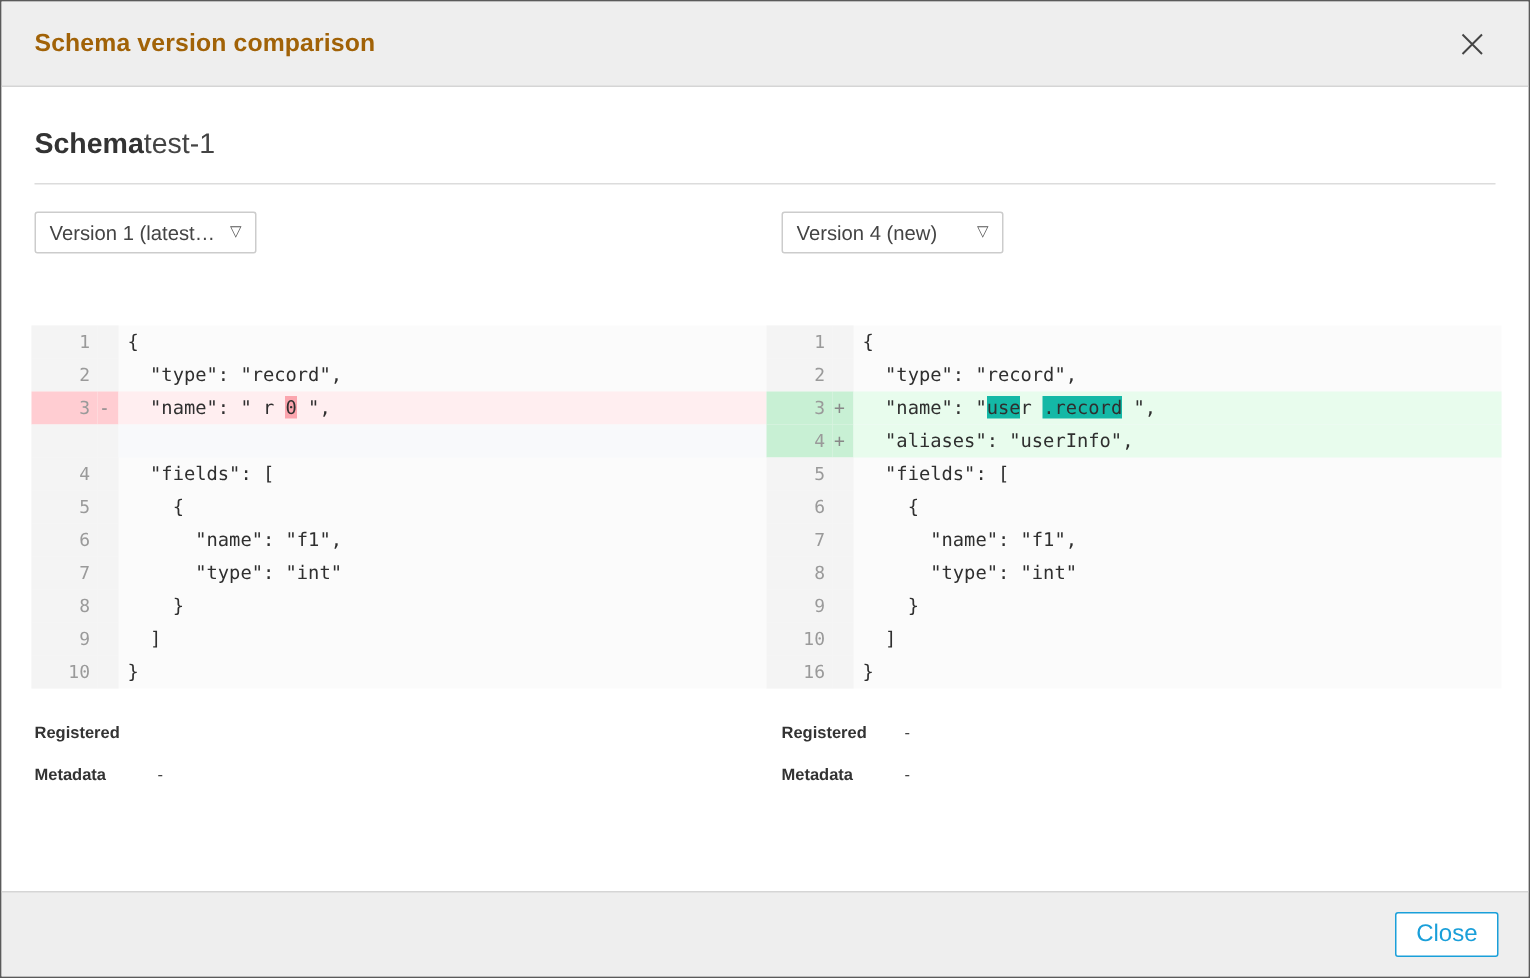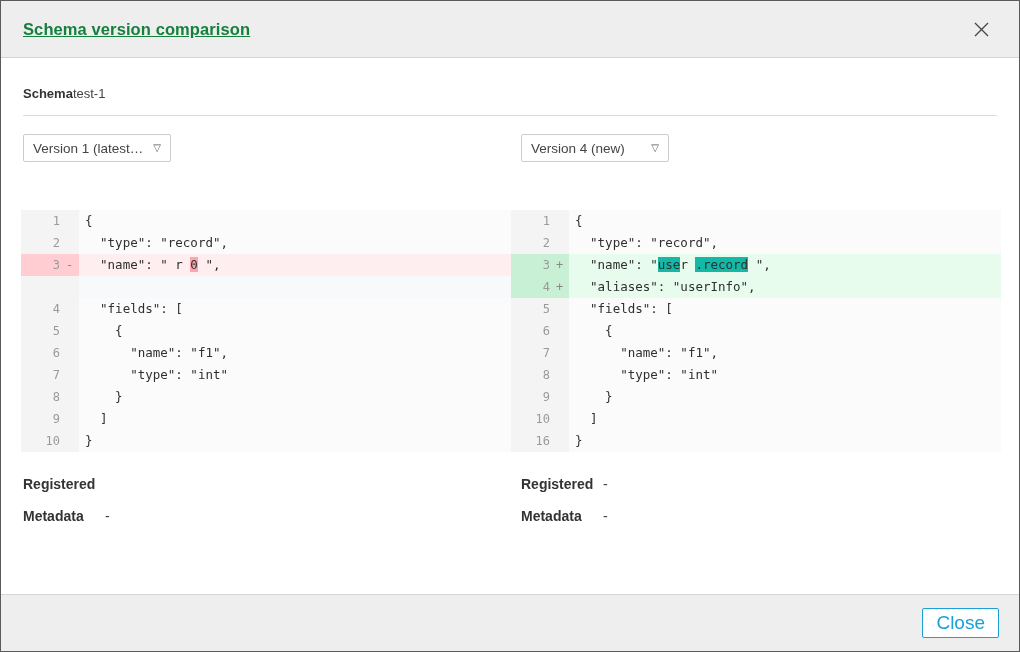--- a/index.html
+++ b/index.html
@@ -30,24 +30,23 @@
     min-height: 57px;
     background: #eeeeee;
     border-bottom: 1px solid #d5d5d5;
     display: flex;
     align-items: center;
     padding: 0 18px 0 22px;
   }
   .modal-title {
     font-size: 16.5px;
     font-weight: bold;
-    color: #15803d;
+    color: #a16207;
     letter-spacing: 0.1px;
     flex: 1;
-    text-decoration: underline;
   }
   .close-x {
     width: 40px;
     height: 40px;
     display: flex;
     align-items: center;
     justify-content: center;
     cursor: pointer;
     color: #444444;
   }
@@ -58,21 +57,21 @@
     flex: 1;
     position: relative;
     background: #ffffff;
     overflow: hidden;
   }
 
   .meta-top {
     display: flex;
     align-items: baseline;
     padding: 28px 22px 0 22px;
-    font-size: 13px;
+    font-size: 19px;
   }
   .meta-label {
     font-weight: bold;
     color: #333333;
   }
   .meta-value {
     color: #444444;
   }
   .meta-top .left-group { display: flex; align-items: baseline; }
   .meta-top .spacer { flex: 1; }
@@ -185,21 +184,21 @@
   .w-del { background: #fba5ae; }
   .w-add { background: #14b8a6; }
 
   
   .diff-panel.right .diff-line.add .code { width: 490px; }
 
   
   .meta-bottom {
     display: flex;
     padding: 24px 0 0 0;
-    font-size: 14px;
+    font-size: 11px;
   }
   .meta-bottom-col {
     width: 500px;
     padding-left: 22px;
   }
   .meta-bottom-col.right { padding-left: 20px; }
   .meta-pair {
     display: flex;
     align-items: baseline;
     margin-bottom: 16px;
@@ -225,21 +224,21 @@
     padding-right: 20px;
   }
   .btn-close {
     min-width: 52px;
     height: 30px;
     padding: 0 13px;
     background: #ffffff;
     border: 1px solid #1a9fd9;
     border-radius: 2px;
     color: #1a9fd9;
-    font-size: 19px;
+    font-size: 16px;
     font-family: "Liberation Sans", sans-serif;
     cursor: pointer;
   }
 </style>
 </head>
 <body>
 
 <div class="modal">
 
   <div class="modal-header">

